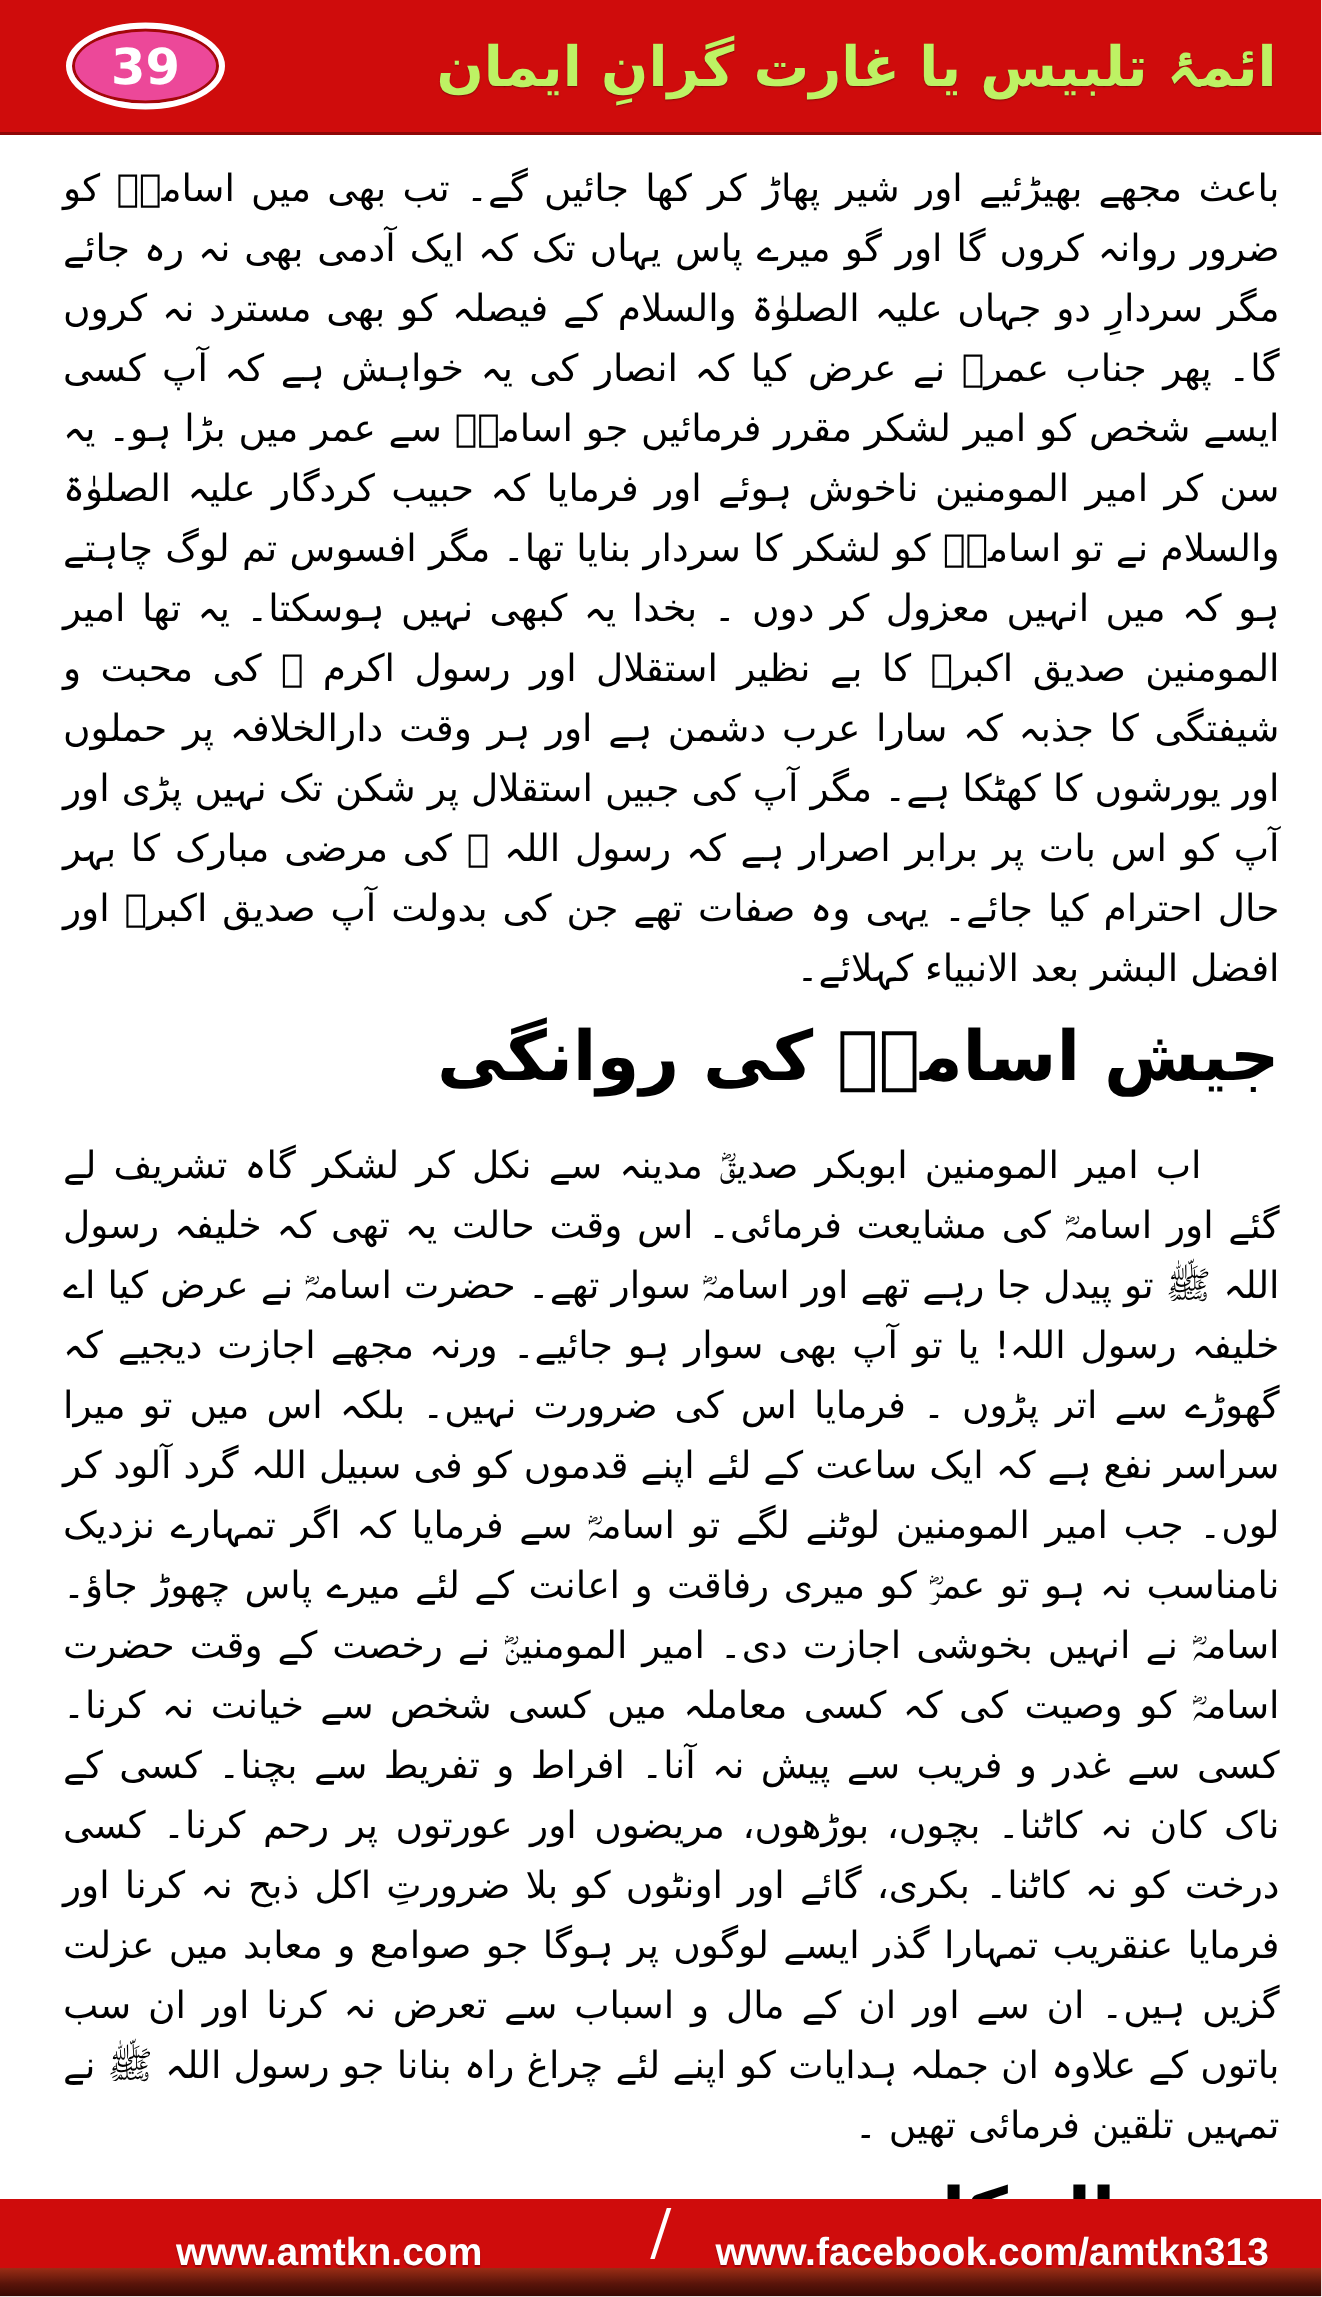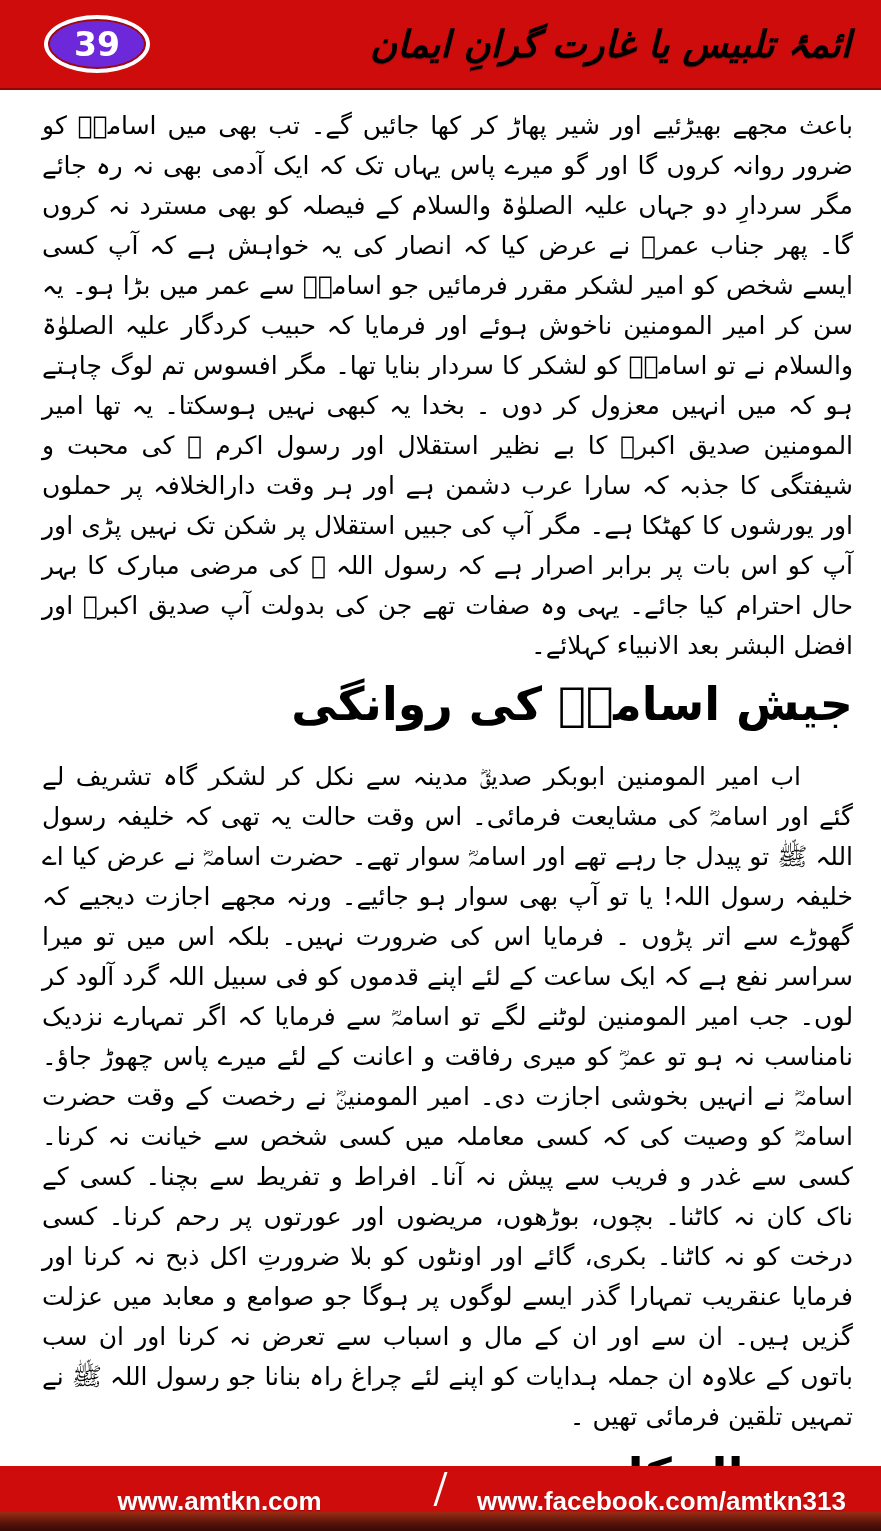--- a/index.html
+++ b/index.html
@@ -22,37 +22,36 @@
   .band { background: #cf0c0c; flex-shrink: 0; }
   .header {
     height: 90px;
     display: flex;
     align-items: center;
     justify-content: space-between;
     padding: 0 30px 0 44px;
     border-bottom: 2px solid #8e0707;
   }
   .book-title {
-    color: #000000;
+    color: #bef264;
     font-size: 37px;
     font-weight: bold;
     white-space: nowrap;
     text-shadow: 0 1px 1px rgba(0,0,0,0.35);
-    font-style: italic;
   }
   .page-number-badge {
     width: 106px;
     height: 58px;
     border: 4px solid #ffffff;
     border-radius: 50%;
     display: flex;
     align-items: center;
     justify-content: center;
     box-shadow: 0 0 0 2px #a30808 inset;
-    background: #6d28d9;
+    background: #ec4899;
   }
   .page-number {
     color: #ffffff;
     font-size: 33px;
     font-weight: bold;
     direction: ltr;
     line-height: 1;
   }
 
   

